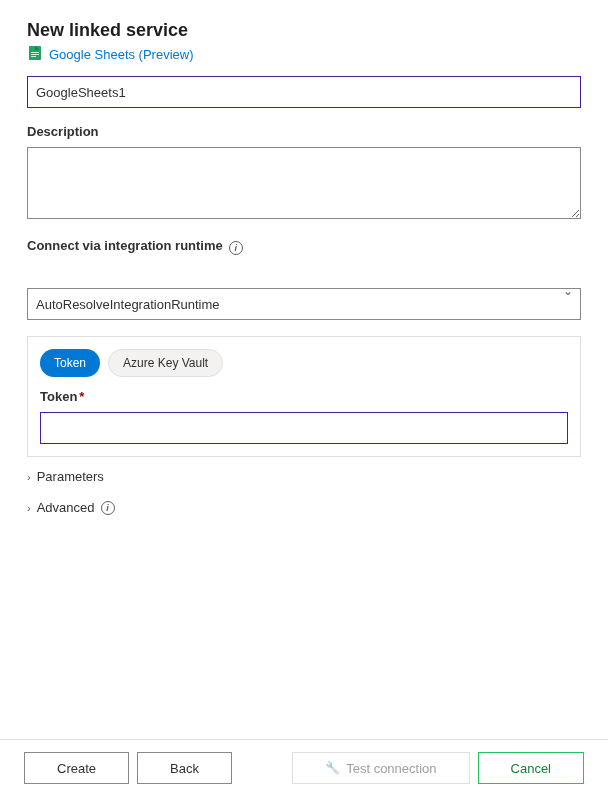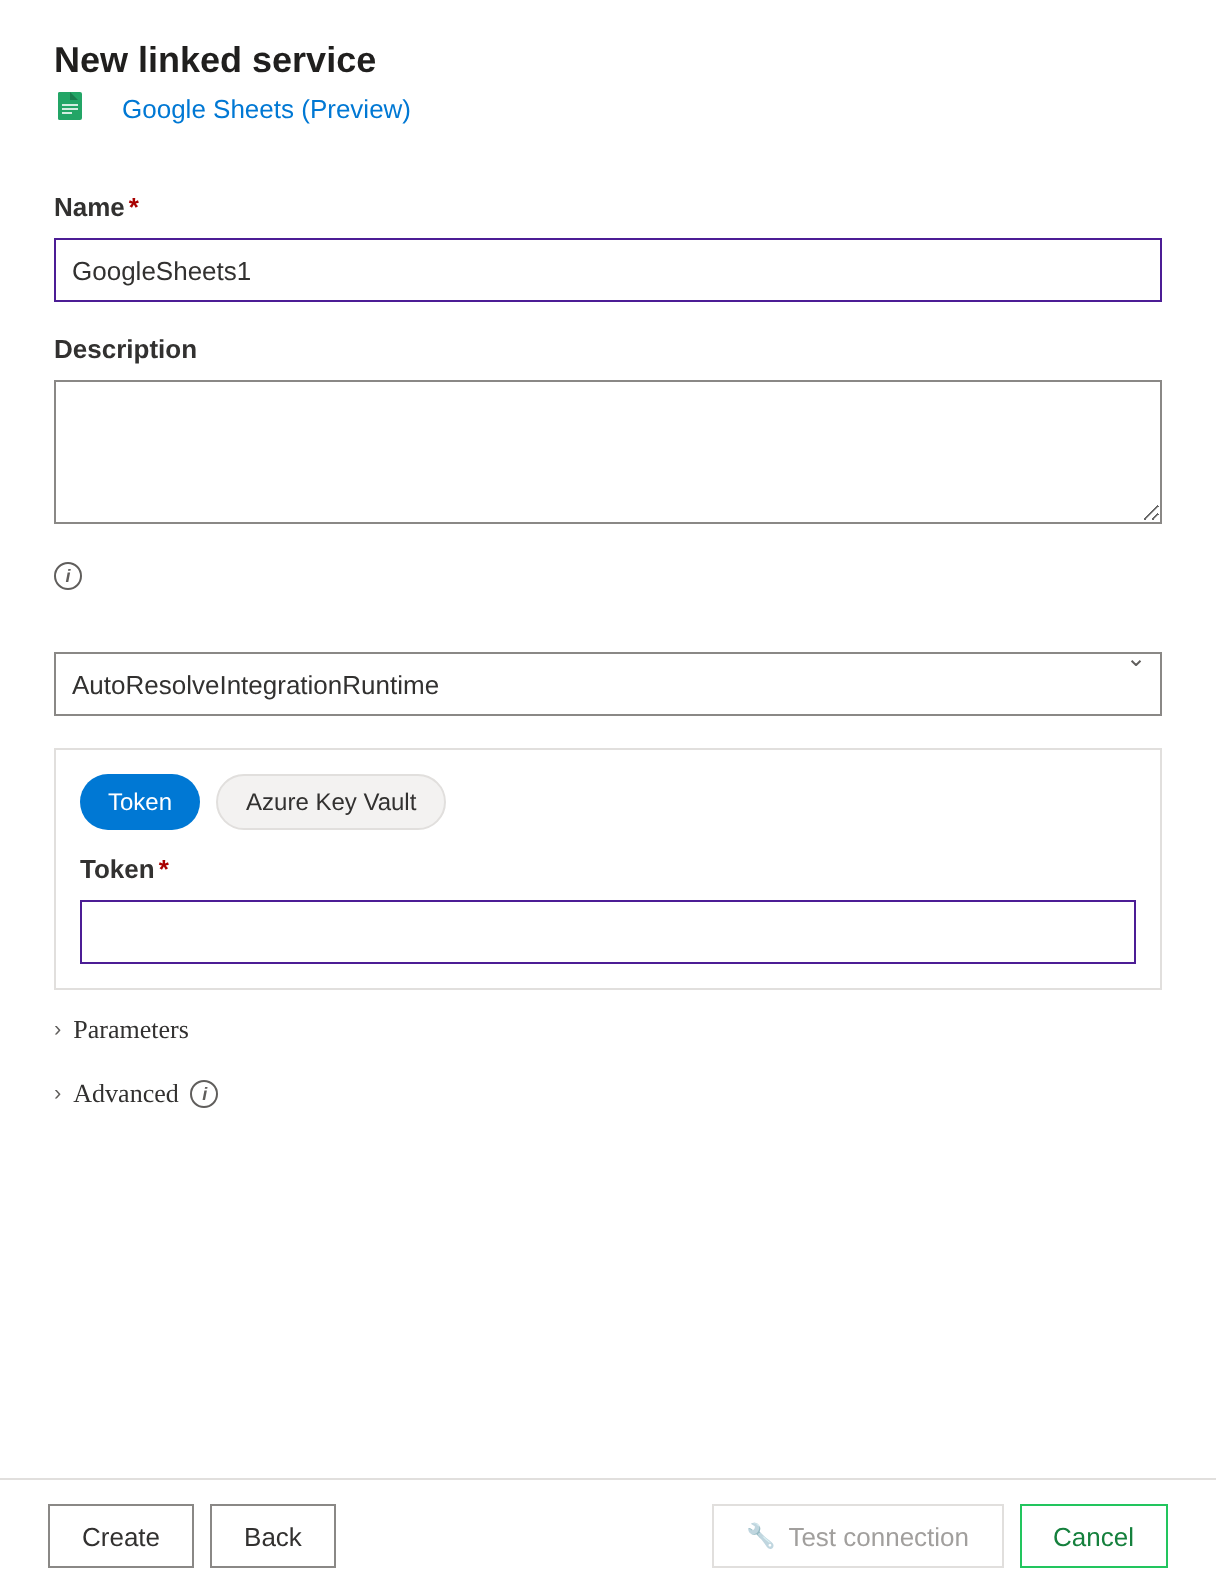--- a/index.html
+++ b/index.html
@@ -23,22 +23,22 @@
     .page-title {
       font-size: 18px;
       font-weight: 600;
       color: #201f1e;
       margin-bottom: 4px;
     }
 
     .subtitle-row {
       display: flex;
       align-items: center;
-      gap: 18px;
-      margin-bottom: 32px;
+      gap: 6px;
+      margin-bottom: 12px;
     }
 
     .subtitle-text {
       font-size: 13px;
       color: #0078d4;
     }
 
     .field-label {
       font-size: 13px;
       font-weight: 600;
@@ -201,21 +201,20 @@
     }
 
     .chevron-right {
       font-size: 11px;
       color: #605e5c;
     }
 
     .collapsible-label {
       font-size: 13px;
       color: #323130;
-      font-family: Liberation Serif, serif;
     }
 
     .footer {
       border-top: 1px solid #e1dfdd;
       padding: 12px 24px;
       display: flex;
       align-items: center;
       justify-content: space-between;
       background: #fff;
     }
@@ -225,21 +224,21 @@
       gap: 8px;
     }
 
     .footer-right {
       display: flex;
       gap: 8px;
     }
 
     .btn {
       height: 32px;
-      padding: 0 16px;
+      padding: 0 32px;
       font-size: 13px;
       cursor: pointer;
       font-family: inherit;
       border: 1px solid #8a8886;
       background: #fff;
       color: #323130;
     }
 
     .btn-primary {
       background: #fff;
@@ -283,37 +282,33 @@
         <polygon points="8,1 12,5 8,5" fill="#1a7d4e"></polygon>
         <rect x="4" y="7" width="8" height="1" fill="white" opacity="0.8"></rect>
         <rect x="4" y="9" width="8" height="1" fill="white" opacity="0.8"></rect>
         <rect x="4" y="11" width="5" height="1" fill="white" opacity="0.8"></rect>
       </svg>
     </span>
     <span class="subtitle-text">Google Sheets (Preview)</span>
   </div>
 
   <div class="field-group">
-    <div class="label-row">
-      <label class="field-label">
-        <span>Name</span><span class="required">*</span>
-      </label>
-    </div>
     <input class="text-input" type="text" value="GoogleSheets1" style="">
   </div>
 
   <div class="field-group">
     <div class="label-row">
       <label class="field-label">Description</label>
     </div>
     <textarea class="textarea-input" style=""></textarea>
   </div>
 
   <div class="field-group">
     <div class="label-row">
+      <label class="field-label">Connect via integration runtime</label>
       <span class="info-icon">i</span>
     </div>
     <div class="select-wrapper">
       <select class="select-input">
         <option>AutoResolveIntegrationRuntime</option>
       </select>
       <span class="select-chevron">⌄</span>
     </div>
   </div>
 

